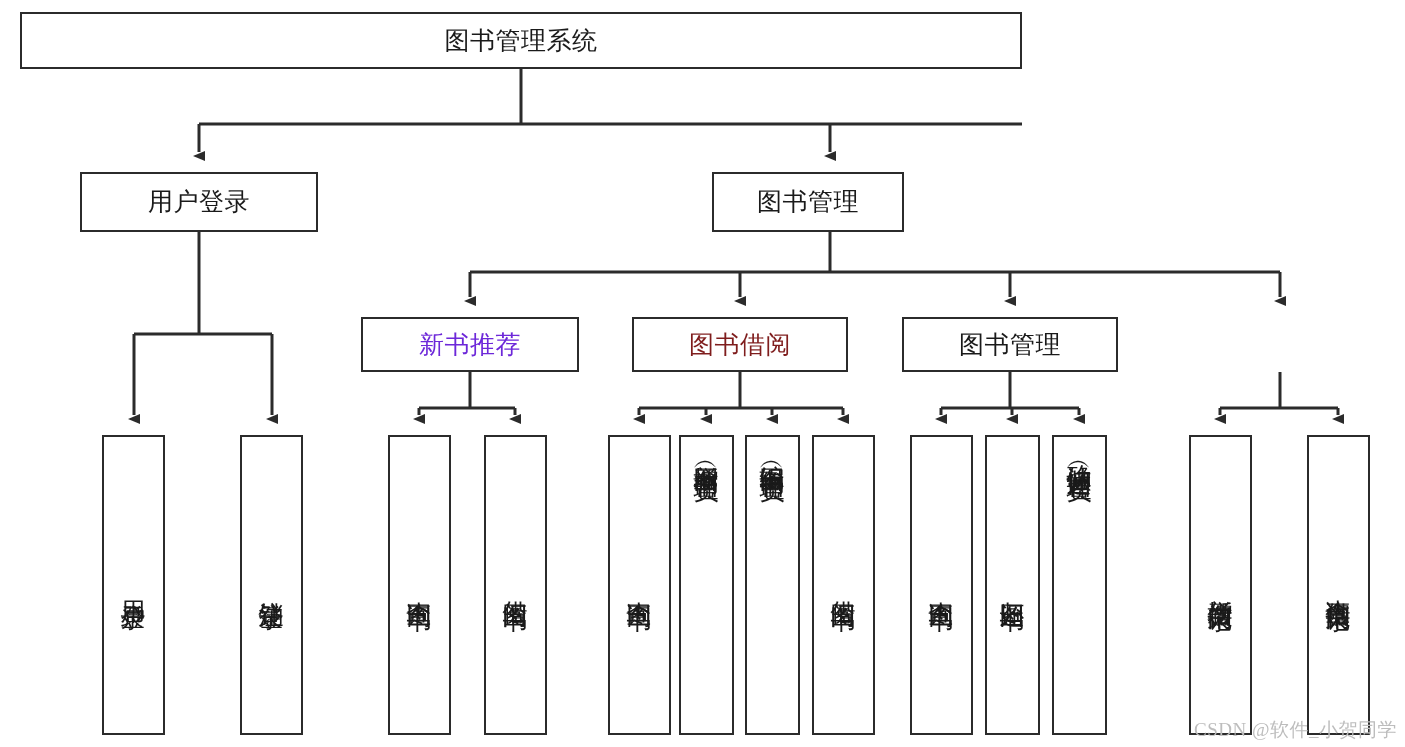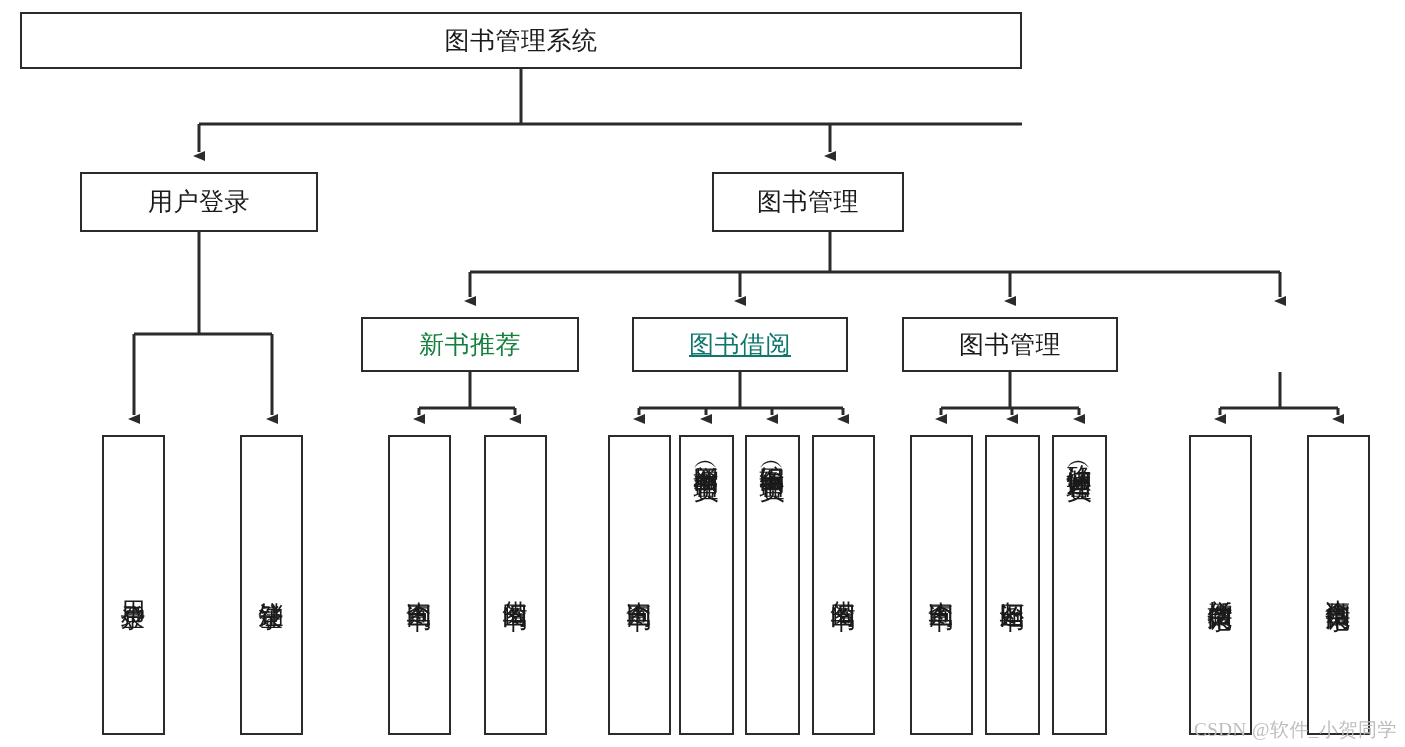--- a/index.html
+++ b/index.html
@@ -142,24 +142,24 @@
     <span class="node-label">图书管理系统</span>
   </div>
 
   <div class="node horiz" style="left: 80px; top: 172px; width: 238px; height: 60px; border-color: rgb(43, 43, 43); background: rgb(255, 255, 255); color: rgb(26, 26, 26);">
     <span class="node-label">用户登录</span>
   </div>
   <div class="node horiz" style="left: 712px; top: 172px; width: 192px; height: 60px; border-color: rgb(43, 43, 43); background: rgb(255, 255, 255); color: rgb(26, 26, 26);">
     <span class="node-label">图书管理</span>
   </div>
 
-  <div class="node horiz" style="left: 361px; top: 317px; width: 218px; height: 55px; border-color: rgb(43, 43, 43); background: rgb(255, 255, 255); color: #15803d;">
+  <div class="node horiz" style="left: 361px; top: 317px; width: 218px; height: 55px; border-color: rgb(43, 43, 43); background: rgb(255, 255, 255); color: #6d28d9;">
     <span class="node-label">新书推荐</span>
   </div>
-  <div class="node horiz" style="left: 632px; top: 317px; width: 216px; height: 55px; border-color: rgb(43, 43, 43); background: rgb(255, 255, 255); color: #0f766e; text-decoration: underline;">
+  <div class="node horiz" style="left: 632px; top: 317px; width: 216px; height: 55px; border-color: rgb(43, 43, 43); background: rgb(255, 255, 255); color: #7f1d1d;">
     <span class="node-label">图书借阅</span>
   </div>
   <div class="node horiz" style="left: 902px; top: 317px; width: 216px; height: 55px; border-color: rgb(43, 43, 43); background: rgb(255, 255, 255); color: rgb(26, 26, 26);">
     <span class="node-label">图书管理</span>
   </div>
 
   <div class="node vert centered" style="left: 102px; top: 435px; width: 63px; height: 300px; border-color: rgb(43, 43, 43); background: rgb(255, 255, 255); color: rgb(26, 26, 26);">
     <span class="node-label">用户登录</span>
   </div>
   <div class="node vert centered" style="left: 240px; top: 435px; width: 63px; height: 300px; border-color: rgb(43, 43, 43); background: rgb(255, 255, 255); color: rgb(26, 26, 26);">

